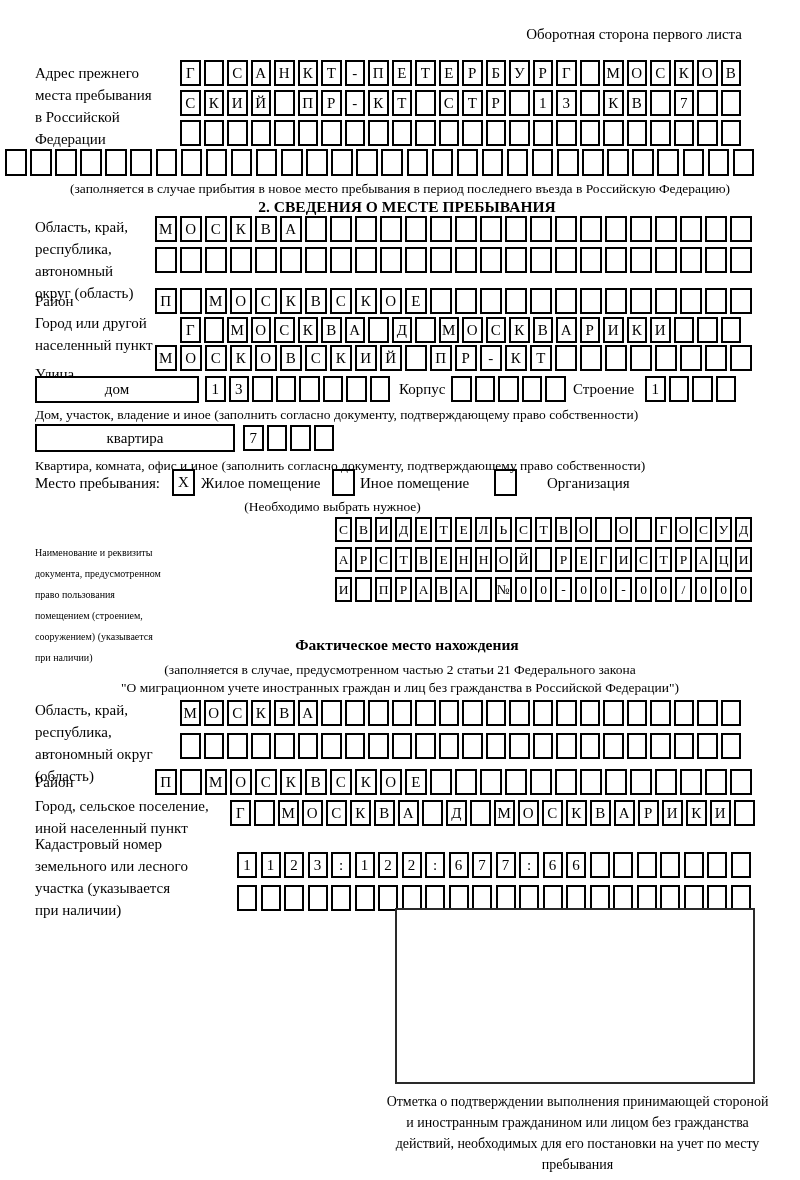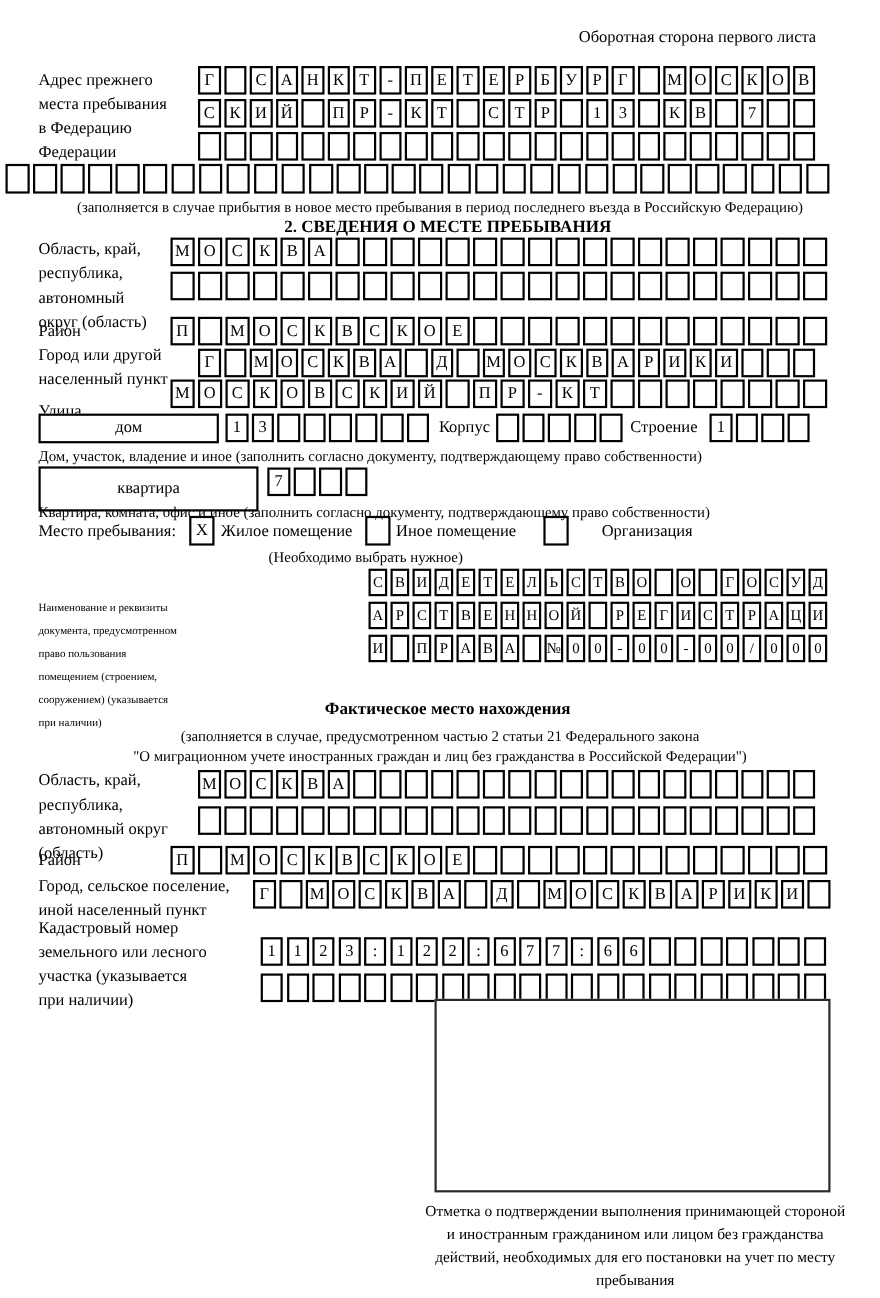--- a/index.html
+++ b/index.html
@@ -30,21 +30,21 @@
 </head>
 <body>
 
 <div class="page">
 
   <div class="abs lbl" style="top:24px; right:58px;">Оборотная сторона первого листа</div>
 
   <div class="abs lbl-lines" style="left:35px; top:62px; width:145px;">
     <div>Адрес прежнего</div>
     <div>места пребывания</div>
-    <div>в Федерацию</div>
+    <div>в Российской</div>
     <div>Федерации</div>
   </div>
 
   <div class="abs grid g-a" style="left:180px; top:60px;">
       <span class="cell">Г</span>
       <span class="cell"></span>
       <span class="cell">С</span>
       <span class="cell">А</span>
       <span class="cell">Н</span>
       <span class="cell">К</span>
@@ -323,21 +323,21 @@
     </div>
   <div class="abs lbl" style="left:573px; top:379px;">Строение</div>
   <div class="abs grid g-a" style="left:645px; top:376px;">
       <span class="cell">1</span>
       <span class="cell"></span>
       <span class="cell"></span>
       <span class="cell"></span>
     </div>
   <div class="abs small" style="left:35px; top:407px;">Дом, участок, владение и иное (заполнить согласно документу, подтверждающему право собственности)</div>
 
-  <div class="abs label-box" style="left:35px; top:424px; width:200px; height:41px;">квартира</div>
+  <div class="abs label-box" style="left:35px; top:424px; width:200px; height:28px;">квартира</div>
   <div class="abs grid g-a" style="left:243px; top:425px;">
       <span class="cell">7</span>
       <span class="cell"></span>
       <span class="cell"></span>
       <span class="cell"></span>
     </div>
   <div class="abs small" style="left:35px; top:458px;">Квартира, комната, офис и иное (заполнить согласно документу, подтверждающему право собственности)</div>
 
   <div class="abs lbl" style="left:35px; top:473px;">Место пребывания:</div>
   <div class="abs chk" style="left:172px; top:469px;">

